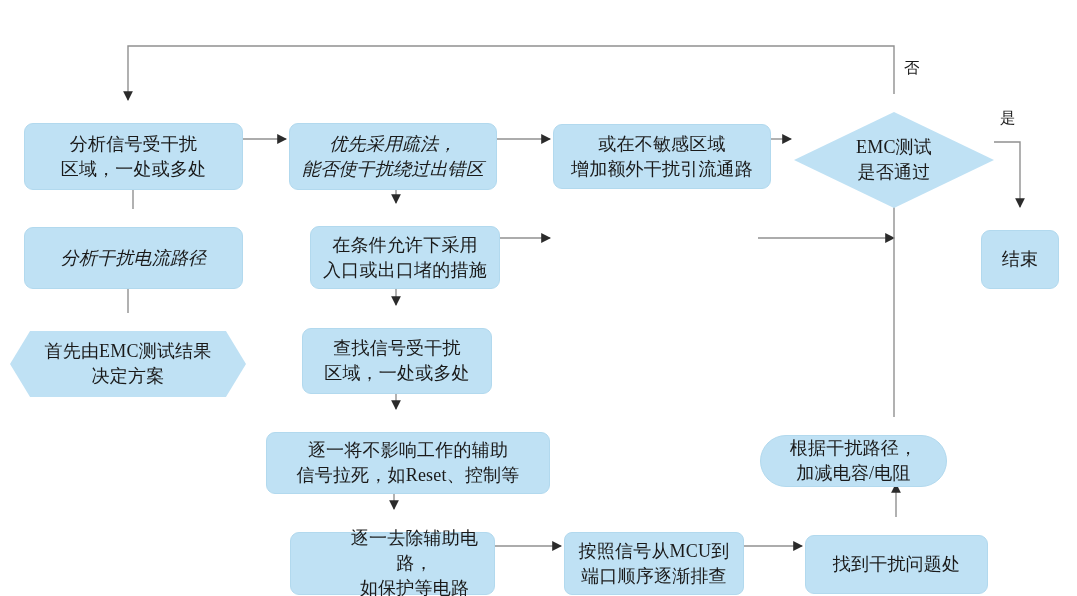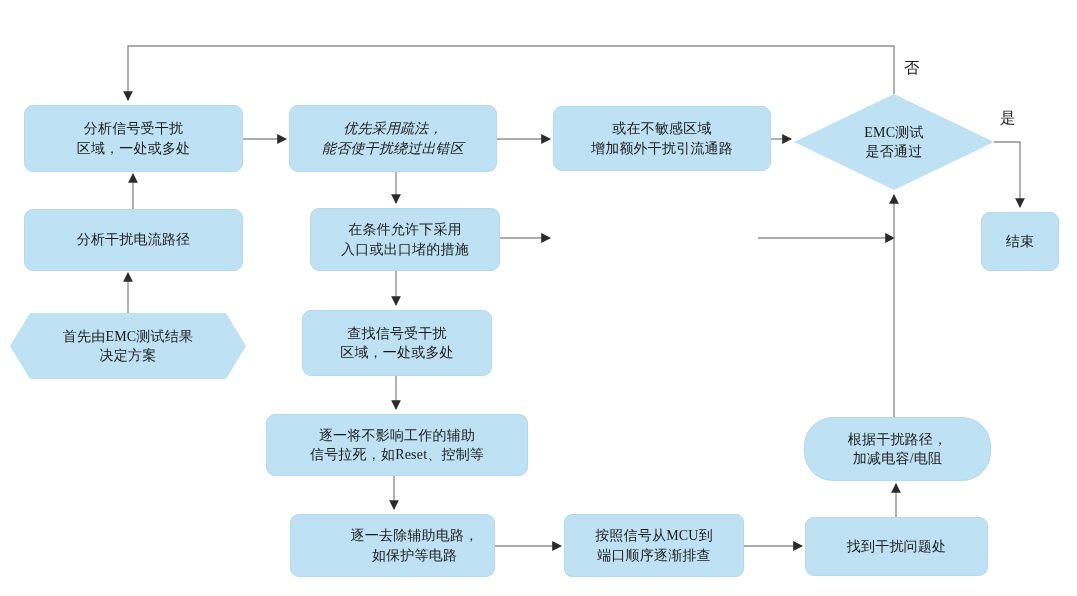--- a/index.html
+++ b/index.html
@@ -23,25 +23,26 @@
     height: 596px;
   }
   .node {
     position: absolute;
     box-sizing: border-box;
     display: flex;
     align-items: center;
     justify-content: center;
     text-align: center;
     color: #1a1a1a;
-    font-size: 14px;
+    font-size: 18px;
     line-height: 1.38;
     letter-spacing: 0.2px;
     white-space: pre-line;
     z-index: 2;
+    margin-top: 18px;
   }
   .node.box {
     background: #bfe1f4;
     border: 1px solid #b2d9ee;
     border-radius: 9px;
   }
   .node.hexagon,
   .node.diamond {
     background: #bfe1f4;
   }
@@ -105,21 +106,21 @@
       <path d="M 744 546 L 802 546" marker-end="url(#arrow)"></path>
 
       <path d="M 896 517 L 896 484" marker-end="url(#arrow)"></path>
 
     </g>
   </svg>
 
   <div class="node hexagon" style="left:10px; top:313px; width:236px; height:66px;">首先由EMC测试结果
 决定方案</div>
 
-  <div class="node box" style="left:24px; top:209px; width:219px; height:62px;">分析干扰电流路径</div>
+  <div class="node box" style="left:24px; top:209px; width:219px; height:62px;font-style:italic;">分析干扰电流路径</div>
 
   <div class="node box" style="left:24px; top:105px; width:219px; height:67px;">分析信号受干扰
 区域，一处或多处</div>
 
   <div class="node box" style="left:289px; top:105px; width:208px; height:67px;font-style:italic;">优先采用疏法，
 能否使干扰绕过出错区</div>
 
   <div class="node box" style="left:553px; top:106px; width:218px; height:65px;">或在不敏感区域
 增加额外干扰引流通路</div>
 
@@ -128,31 +129,31 @@
 
   <div class="node box" style="left:981px; top:212px; width:78px; height:59px;">结束</div>
 
   <div class="node box" style="left:310px; top:208px; width:190px; height:63px;">在条件允许下采用
 入口或出口堵的措施</div>
 
 
   <div class="node box" style="left:302px; top:310px; width:190px; height:66px;">查找信号受干扰
 区域，一处或多处</div>
 
-  <div class="node box" style="left:266px; top:414px; width:262px; height:62px;">逐一将不影响工作的辅助
+  <div class="node box" style="left:266px; top:414px; width:284px; height:62px;">逐一将不影响工作的辅助
 信号拉死，如Reset、控制等</div>
 
   <div class="node box" style="left:290px; top:514px; width:205px; height:63px;padding-left:44px;">逐一去除辅助电路，
 如保护等电路</div>
 
   <div class="node box" style="left:564px; top:514px; width:180px; height:63px;border-radius:8px;">按照信号从MCU到
 端口顺序逐渐排查</div>
 
   <div class="node box" style="left:805px; top:517px; width:183px; height:59px;">找到干扰问题处</div>
 
-  <div class="node box" style="left:804px; top:417px; width:187px; height:64px;border-radius:29px;">根据干扰路径，
+  <div class="node box" style="left:760px; top:417px; width:187px; height:52px;border-radius:29px;">根据干扰路径，
 加减电容/电阻</div>
 
   <div class="edge-label" style="left:904px; top:58px;">否</div>
 
   <div class="edge-label" style="left:1000px; top:108px;">是</div>
 
 </div>
 
 </body></html>

